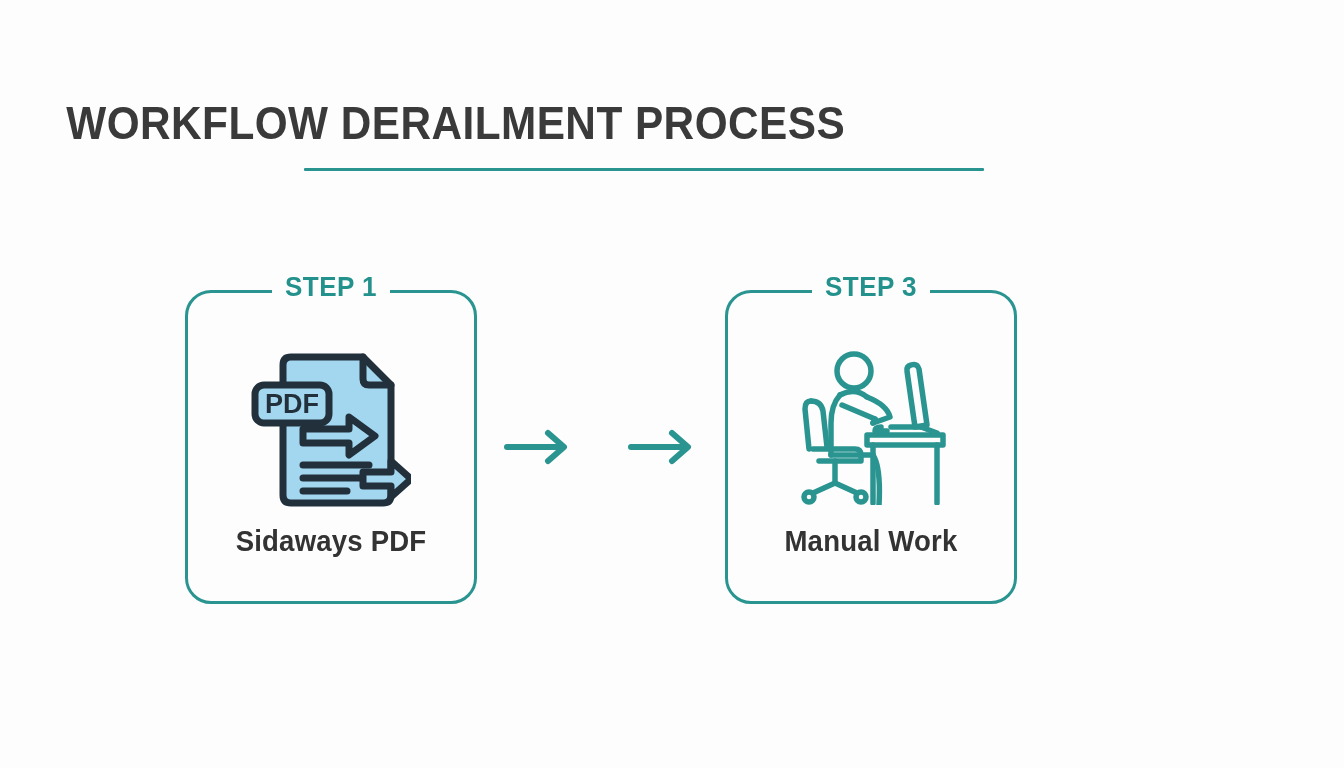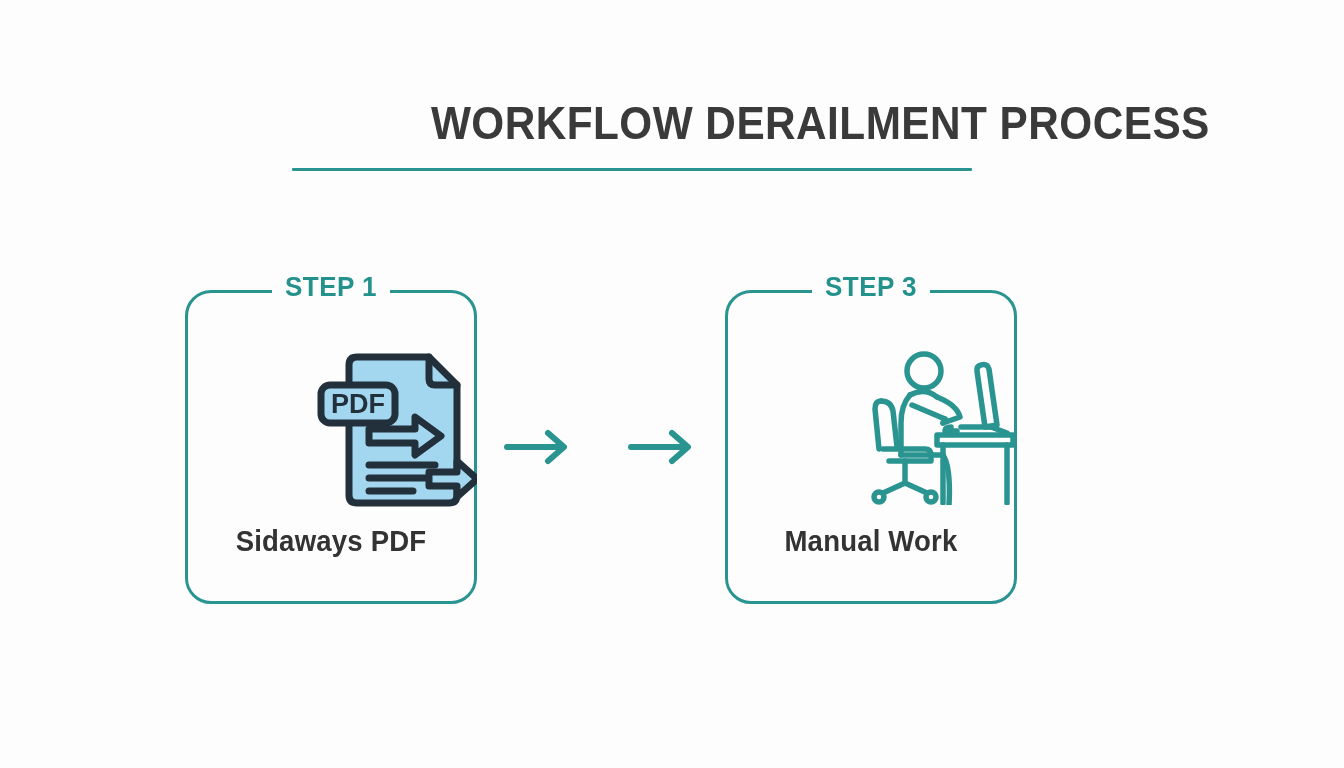--- a/index.html
+++ b/index.html
@@ -11,24 +11,24 @@
     height: 768px;
     background: #fdfdfd;
     font-family: "Liberation Sans", sans-serif;
     overflow: hidden;
     position: relative;
   }
 
   
   #title-block {
     position: absolute;
-    left: 4px;
+    left: 16px;
     top: 100px;
     width: 1256px;
-    text-align: right;
+    text-align: left;
   }
   #page-title {
     font-family: "Liberation Sans Narrow", "Liberation Sans", sans-serif;
     font-size: 46px;
     font-weight: bold;
     letter-spacing: 0.5px;
     color: #3a3a3a;
     line-height: 1;
     margin: 0;
     transform: scaleX(0.92);
@@ -93,21 +93,21 @@
   }
 
   .card-icon {
     position: absolute;
     left: 0;
     top: 52px;
     width: 100%;
     height: 170px;
     display: flex;
     align-items: center;
-    justify-content: flex-end;
+    justify-content: center;
   }
   .card-caption {
     position: absolute;
     left: 0;
     top: 235px;
     width: 100%;
     text-align: center;
     font-family: "Liberation Sans Narrow", "Liberation Sans", sans-serif;
     font-size: 29px;
     font-weight: bold;

